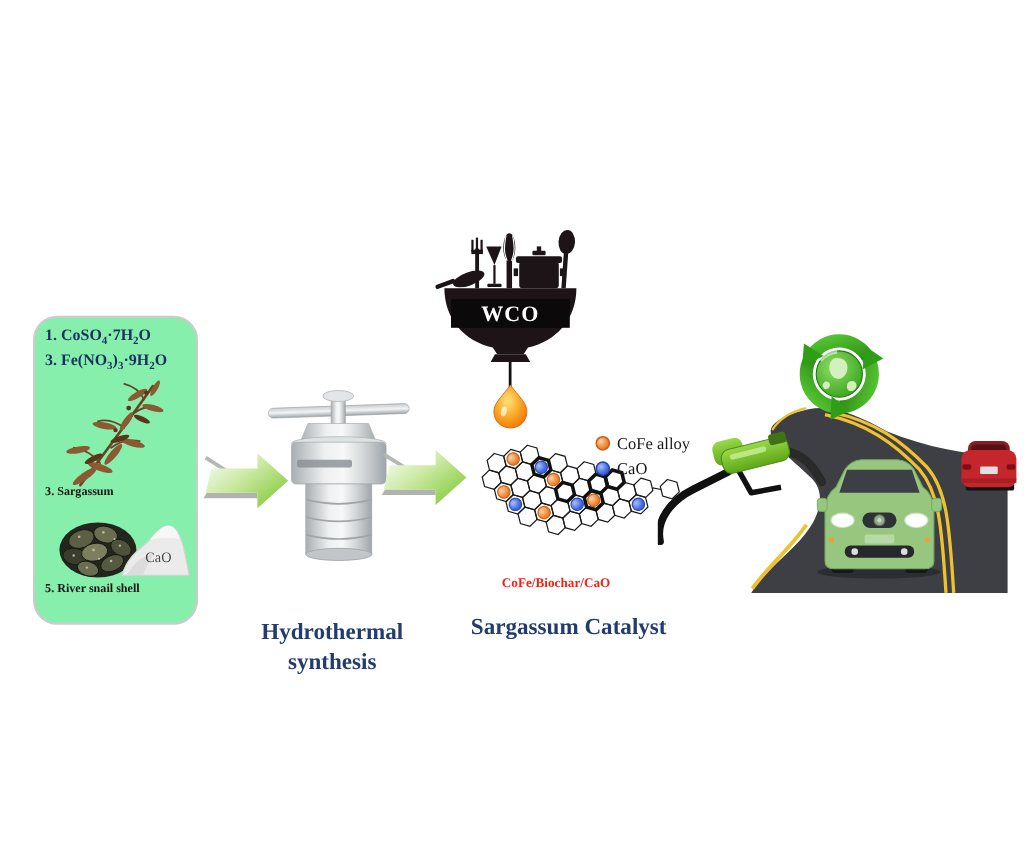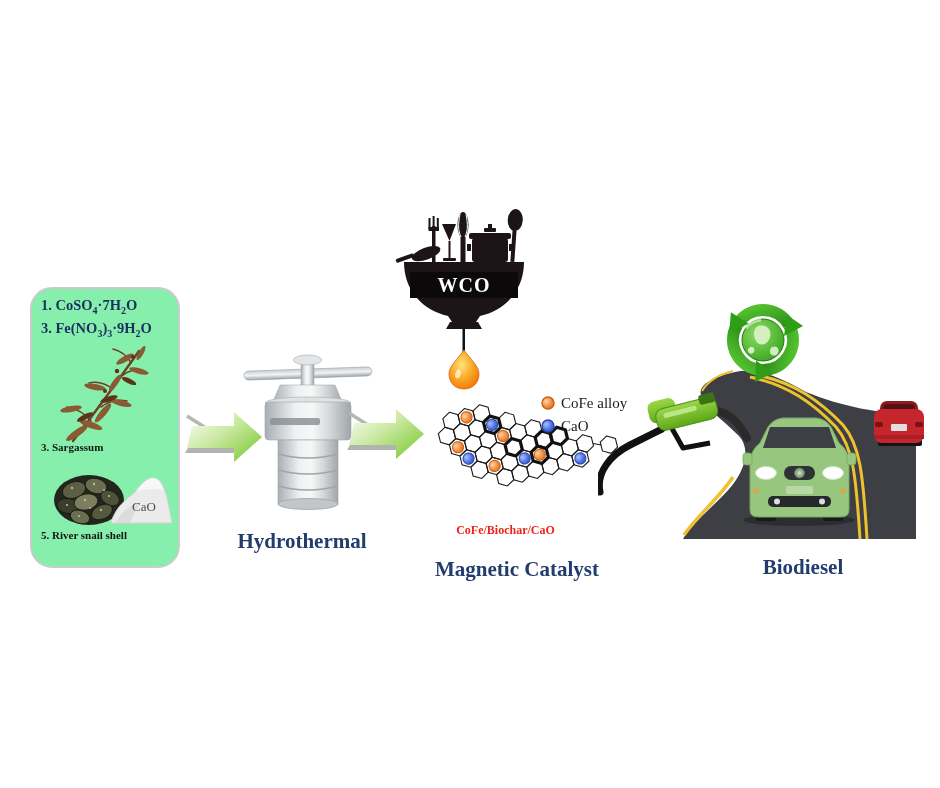--- a/index.html
+++ b/index.html
@@ -135,22 +135,23 @@
     <ellipse cx="70" cy="51" rx="43" ry="6" fill="#dfe2e3" stroke="#aeb3b6" stroke-width="0.7"></ellipse>
     <rect x="27" y="50" width="86" height="38" rx="4" fill="url(#metalH)" stroke="#a0a6aa" stroke-width="0.6"></rect>
     <rect x="32" y="66" width="50" height="7" rx="2" fill="#878d91" opacity="0.8"></rect>
     <rect x="40" y="88" width="60" height="64" fill="url(#metalH)" stroke="#a0a6aa" stroke-width="0.6"></rect>
     <path d="M40,102 Q70,110 100,102" stroke="#9fa5a9" stroke-width="1.5" fill="none"></path>
     <path d="M40,118 Q70,126 100,118" stroke="#9fa5a9" stroke-width="1.5" fill="none"></path>
     <path d="M40,134 Q70,142 100,134" stroke="#9fa5a9" stroke-width="1.5" fill="none"></path>
     <ellipse cx="70" cy="152" rx="30" ry="5.5" fill="#c2c6c9" stroke="#9fa5a9" stroke-width="0.8"></ellipse>
   </svg>
 
-  <div class="abs steplabel" style="left:222px;top:528px;width:160px;">
+  <div class="abs steplabel" style="left:222px;top:561px;width:160px;">
     <div>Hydrothermal</div>
+    <div>synthesis</div>
   </div>
 
   <svg class="abs" style="left:345px;top:402px;" width="82" height="66" viewBox="0 0 82 66">
     <defs>
       <linearGradient id="agrad2" x1="0" y1="0" x2="1" y2="0.9">
         <stop offset="0" stop-color="#ffffff"></stop>
           <stop offset="0.45" stop-color="#cdeaa6"></stop>
           <stop offset="1" stop-color="#7dc832"></stop>
       </linearGradient>
     </defs>
@@ -279,21 +280,21 @@
     <g>
       <circle cx="150" cy="21" r="6" fill="url(#orb)" stroke="#c95f12" stroke-width="1.4"></circle>
       <text x="163" y="26" font-size="15" fill="#1a1a1a" font-family="Liberation Serif, DejaVu Serif, serif">CoFe alloy</text>
       <circle cx="150" cy="44" r="6" fill="url(#blb)" stroke="#2746b5" stroke-width="1.4"></circle>
       <text x="163" y="49" font-size="15" fill="#1a1a1a" font-family="Liberation Serif, DejaVu Serif, serif">CaO</text>
     </g>
   </svg>
 
   <div id="formula-red" class="abs">CoFe/Biochar/CaO</div>
 
-  <div class="abs steplabel" style="left:417px;top:556px;width:200px;">Magnetic Catalyst</div>
+  <div class="abs steplabel" style="left:417px;top:556px;width:200px;">Sargassum Catalyst</div>
 
   <svg class="abs" style="left:598px;top:295px;" width="342" height="250" viewBox="0 0 342 250">
     <defs>
       <radialGradient id="globeg" cx="0.38" cy="0.35" r="0.8">
         <stop offset="0" stop-color="#8edd66"></stop>
           <stop offset="1" stop-color="#2f9e17"></stop>
       </radialGradient>
       <linearGradient id="nozg" x1="0" y1="0" x2="0" y2="1">
         <stop offset="0" stop-color="#9ad84a"></stop>
           <stop offset="1" stop-color="#5ea716"></stop>
@@ -374,15 +375,14 @@
       <circle cx="165" cy="45" r="21" fill="url(#globeg)" stroke="#1d7a0c" stroke-width="1"></circle>
       <g fill="#d9f2c4" opacity="0.95">
         <path d="M160,31 C168,29 174,34 172,42 C170,50 162,52 158,46 C155,41 155,34 160,31 Z"></path>
         <path d="M174,52 C179,50 182,54 180,58 C178,62 172,61 172,57 C172,55 172,53 174,52 Z"></path>
         <path d="M152,52 C156,51 158,55 155,58 C152,60 149,57 150,54 Z"></path>
       </g>
       <path d="M148,33 A21,21 0 0 1 163,25" stroke="#eaffdf" stroke-width="3" fill="none" opacity="0.6"></path>
     </g>
   </svg>
 
-  <div class="abs steplabel" style="left:703px;top:554px;width:200px;">Biodiesel</div>
 
 </div>
 
 </body></html>

